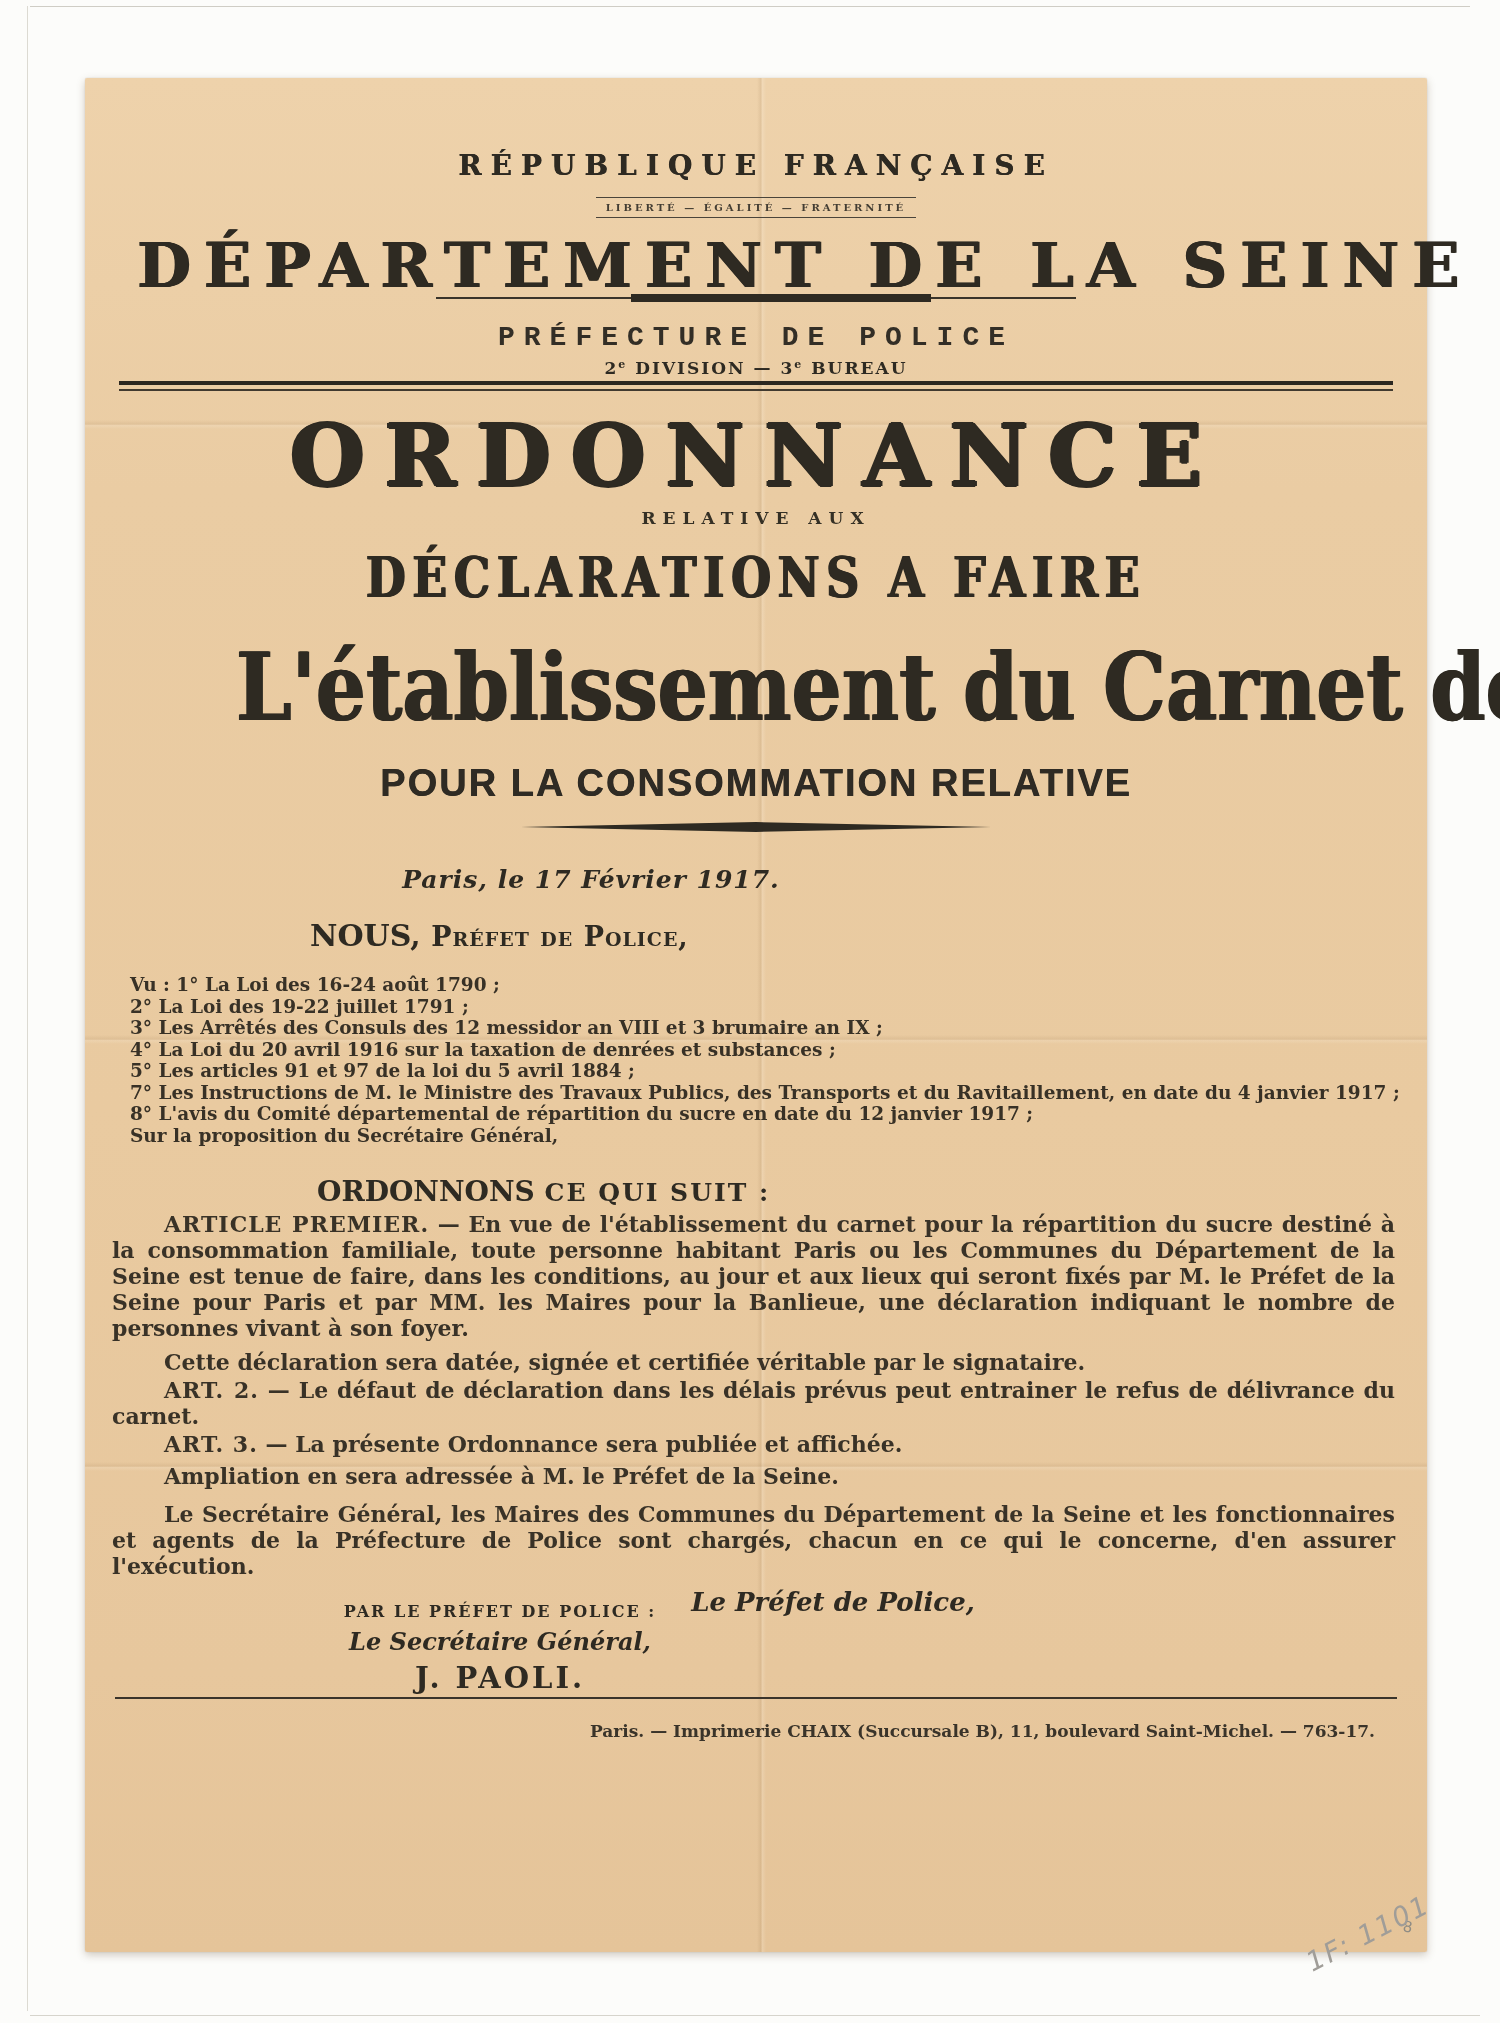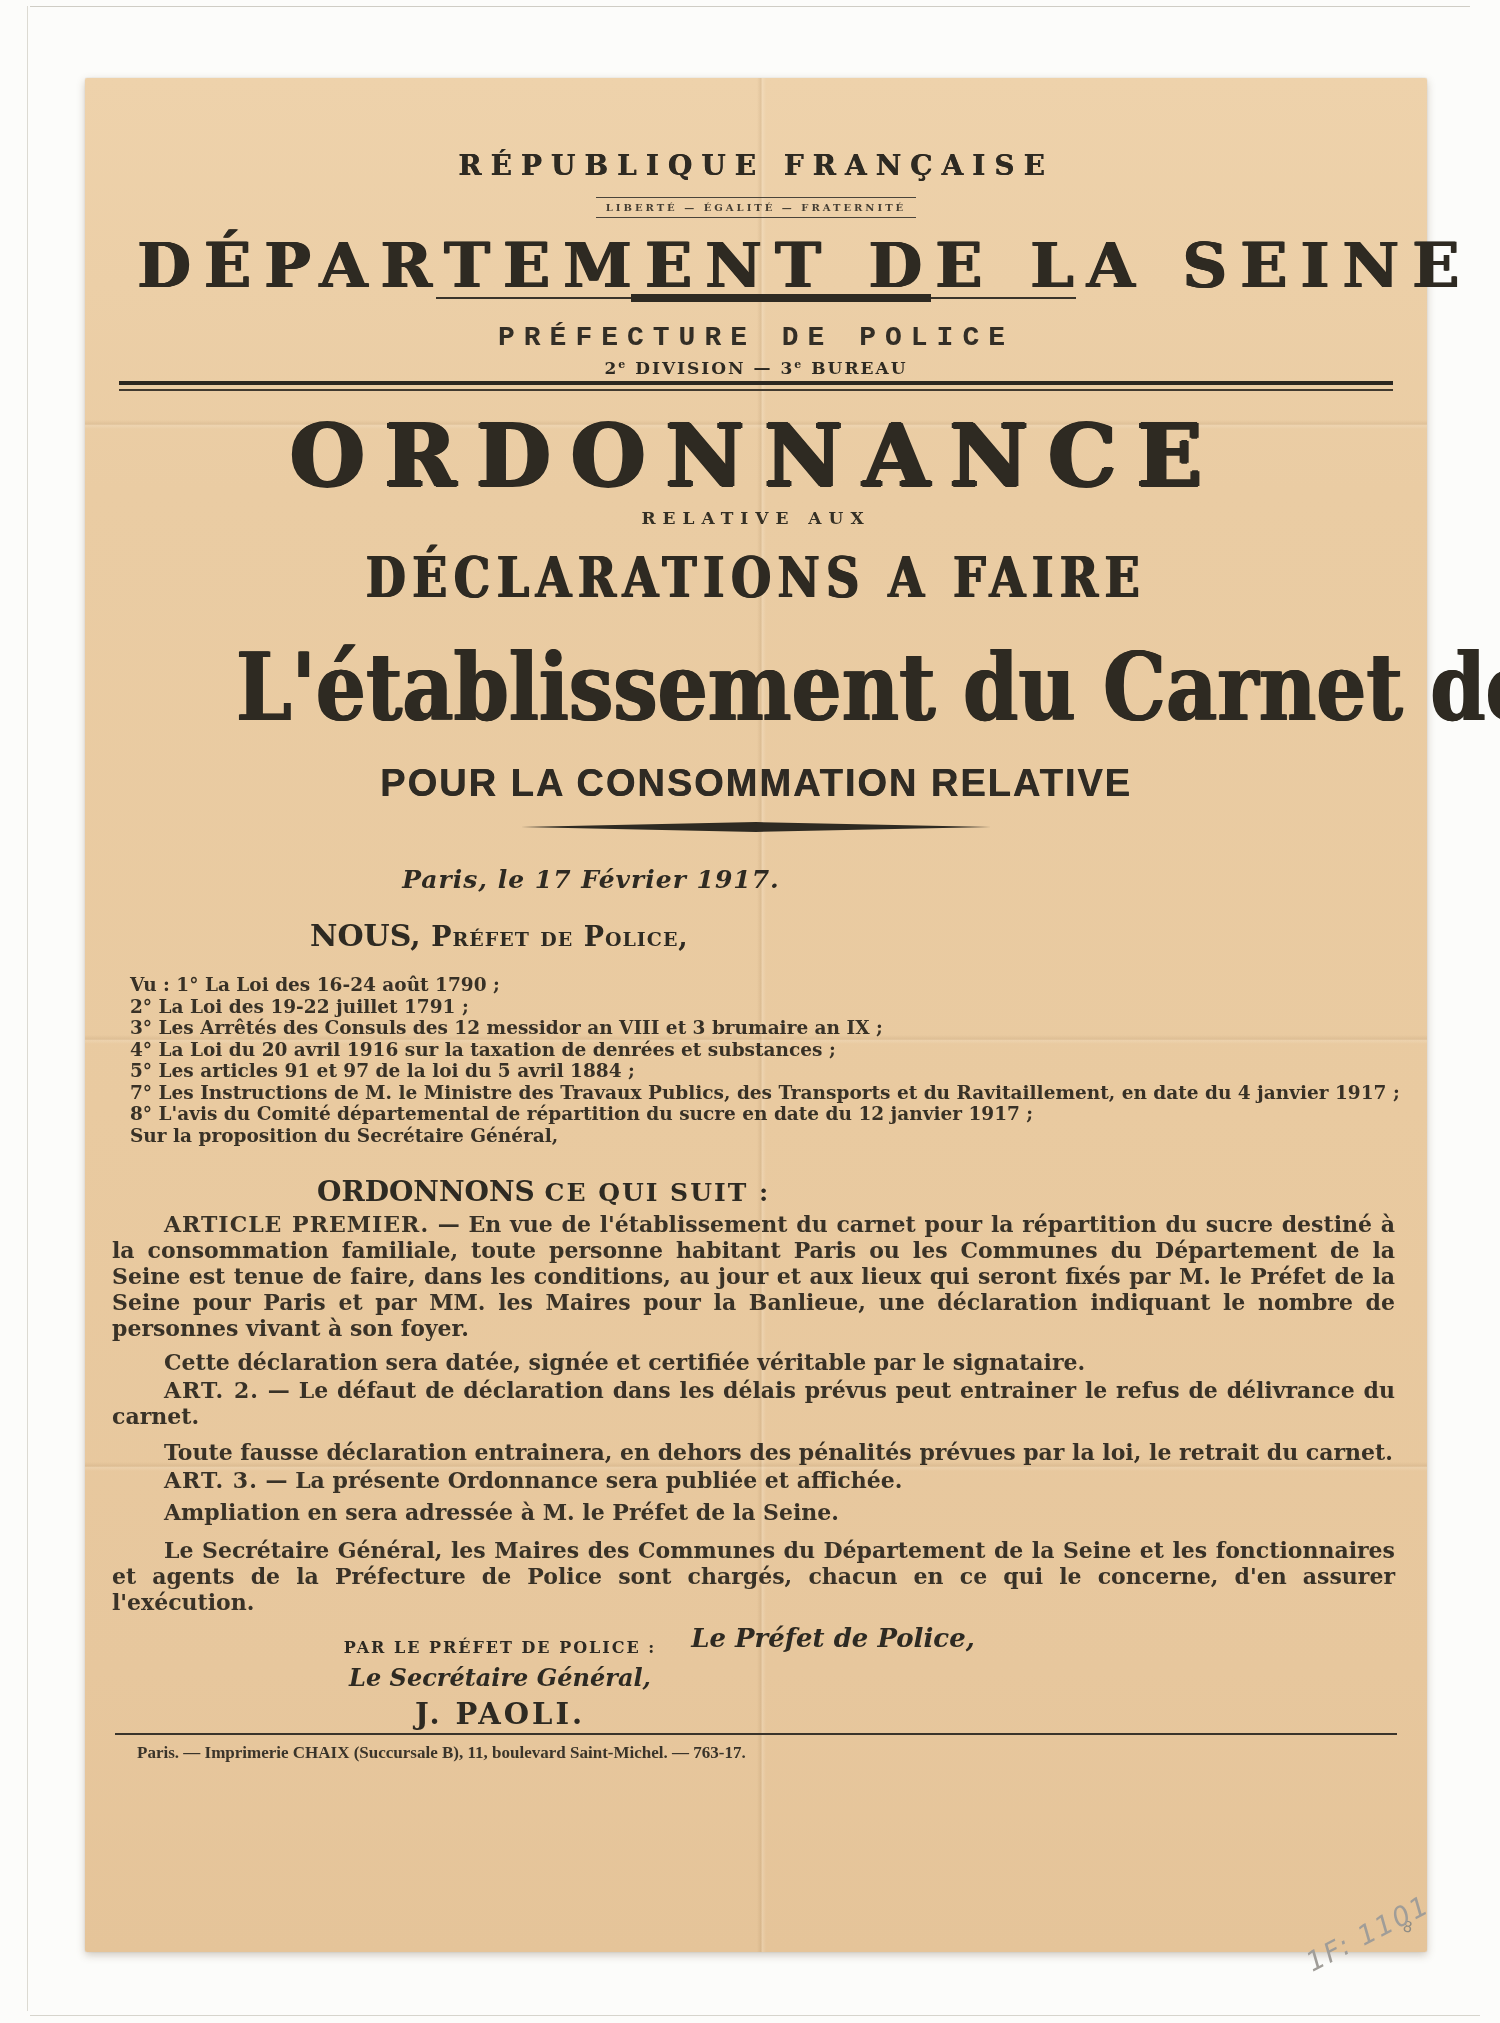--- a/index.html
+++ b/index.html
@@ -100,21 +100,21 @@
   .sig-left { position:absolute; left:203px; top:16px; width:320px; text-align:center; }
   .sig-left .intro { font-size:16px; line-height:18px; font-weight:bold; letter-spacing:2px; }
   .sig-left .role { margin-top:8px; font-size:24px; line-height:26px; font-weight:bold; font-style:italic; }
   .sig-left .name { margin-top:8px; font-size:29px; line-height:30px; font-weight:bold; letter-spacing:3px; }
   .sig-right { position:absolute; left:476px; top:0; width:440px; text-align:center; }
   .sig-right .role { font-size:26px; line-height:30px; font-weight:bold; font-style:italic; }
   .sig-right .name { margin-top:6px; font-size:38px; line-height:42px; font-weight:bold; letter-spacing:6px;
     text-shadow:.6px 0 currentColor; }
 
   .footer-rule { margin:10px -22px 0; height:2px; background:#3a342b; }
-  .imprint { margin-top:8px; text-align:left; font-size:17px; line-height:20px; font-weight:bold; color:#3a342a;font-family:Liberation Serif, serif; }
+  .imprint { margin-top:22px; text-align:right; font-size:17px; line-height:20px; font-weight:bold; color:#3a342a; }
 
   .pencil-8 { position:absolute; left:1403px; top:1918px; font-family:"DejaVu Sans", sans-serif;
     font-size:15px; color:#8f8c84; transform:rotate(8deg); }
   .pencil-note { position:absolute; left:1308px; top:1948px; font-family:"DejaVu Sans", sans-serif;
     font-style:italic; font-size:27px; letter-spacing:2px; color:#a09d98;
     transform:rotate(-27deg); transform-origin:left center; }
 </style>
 </head>
 <body>
 
@@ -182,21 +182,20 @@
     </div>
 
     <div class="ordonnons">
       <span>ORDONNONS</span>
       <span class="rest">CE QUI SUIT :</span>
     </div>
 
     <p class="art mt20"><span class="lbl">ARTICLE PREMIER.</span> <span>—</span> <span>En vue de l'établissement du carnet pour la répartition du sucre destiné à la consommation familiale, toute personne habitant Paris ou les Communes du Département de la Seine est tenue de faire, dans les conditions, au jour et aux lieux qui seront fixés par M. le Préfet de la Seine pour Paris et par MM. les Maires pour la Banlieue, une déclaration indiquant le nombre de personnes vivant à son foyer.</span></p>
     <p class="art mt8"><span>Cette déclaration sera datée, signée et certifiée véritable par le signataire.</span></p>
     <p class="art mt20"><span class="lbl">ART. 2.</span> <span>—</span> <span>Le défaut de déclaration dans les délais prévus peut entrainer le refus de délivrance du carnet.</span></p>
-    <p class="art mt10"><span>Toute fausse déclaration entrainera, en dehors des pénalités prévues par la loi, le retrait du carnet.</span></p>
     <p class="art mt20"><span class="lbl">ART. 3.</span> <span>—</span> <span>La présente Ordonnance sera publiée et affichée.</span></p>
     <p class="art mt6"><span>Ampliation en sera adressée à M. le Préfet de la Seine.</span></p>
     <p class="art mt12"><span>Le Secrétaire Général, les Maires des Communes du Département de la Seine et les fonctionnaires et agents de la Préfecture de Police sont chargés, chacun en ce qui le concerne, d'en assurer l'exécution.</span></p>
 
     <div class="signatures">
       <div class="sig-left">
         <div class="intro">PAR LE PRÉFET DE POLICE :</div>
         <div class="role">Le Secrétaire Général,</div>
         <div class="name">J. PAOLI.</div>
       </div>

